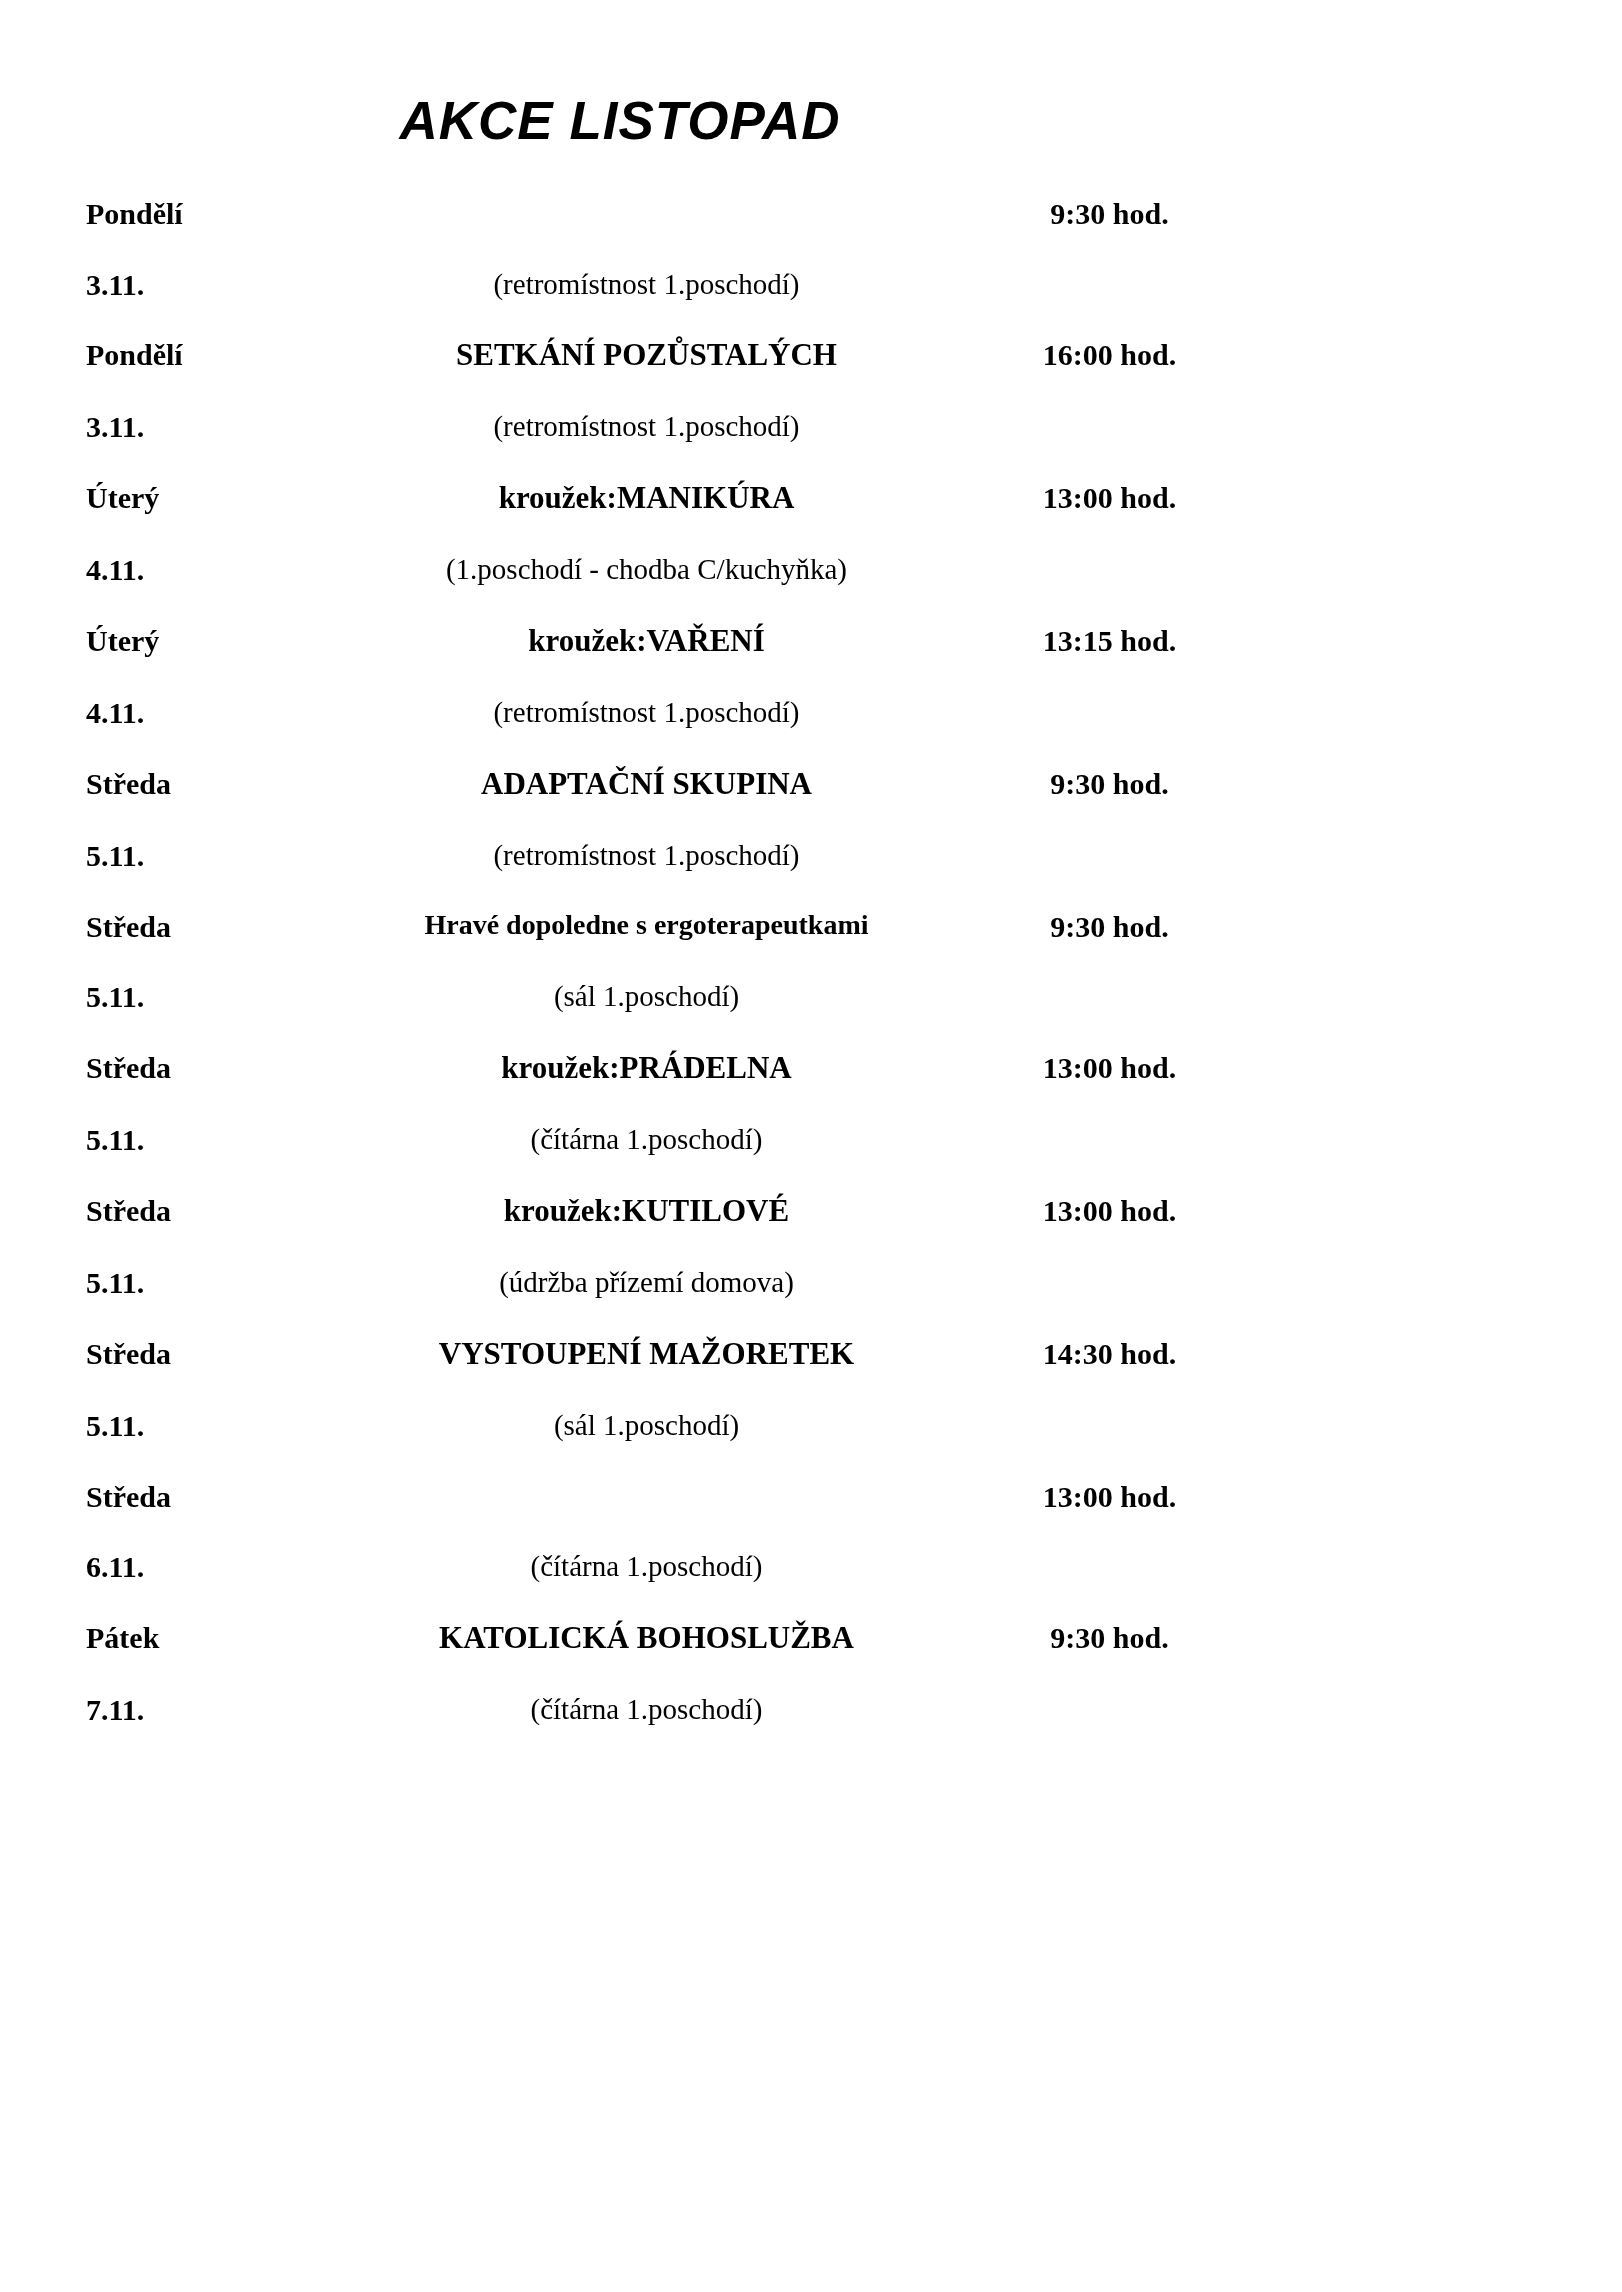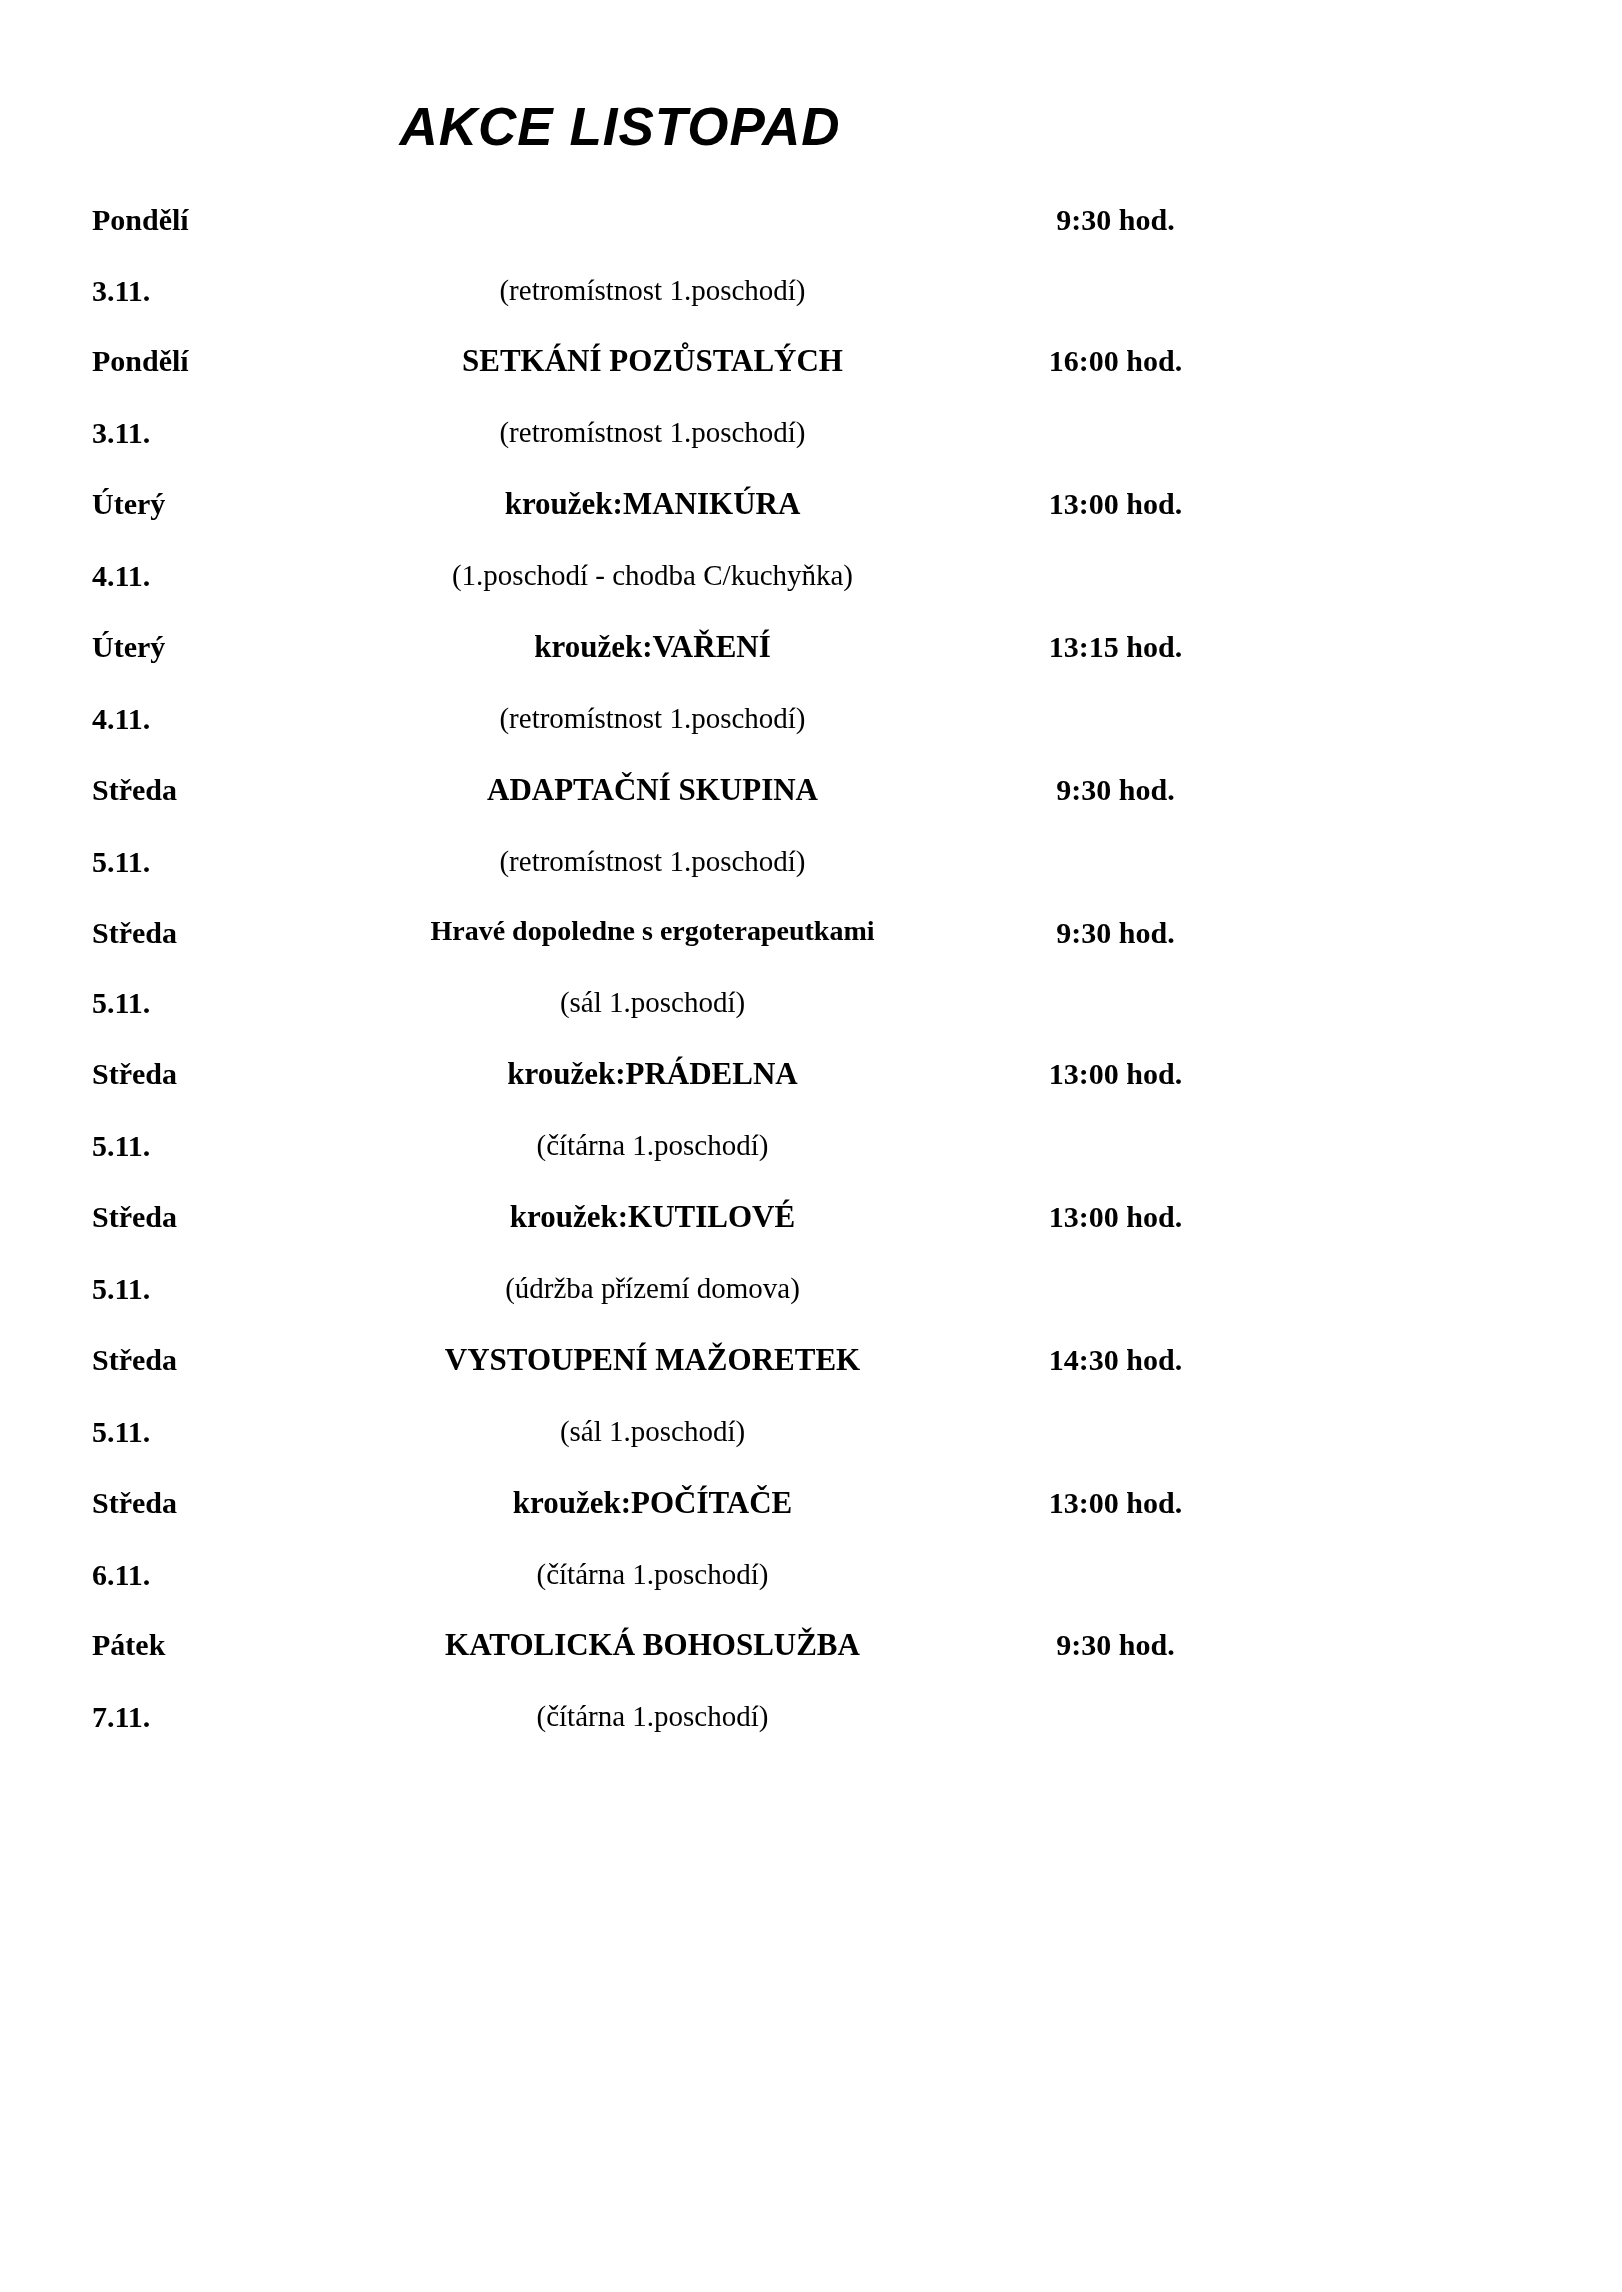--- a/index.html
+++ b/index.html
@@ -13,21 +13,21 @@
     font-family: "Liberation Serif", serif;
     color: #000000;
     position: relative;
     overflow: hidden;
   }
   .page {
     width: 1622px;
     height: 1963px;
     position: relative;
     box-sizing: border-box;
-    padding: 18px;
+    padding: 12px;
   }
   .title {
     text-align: center;
     font-family: "Liberation Sans", sans-serif;
     font-weight: bold;
     font-style: italic;
     font-size: 53px;
     letter-spacing: 1px;
     margin: 0;
     padding-top: 78px;
@@ -168,21 +168,20 @@
       <div class="day">Středa</div>
       <div class="date">5.11.</div>
       <div class="name">VYSTOUPENÍ MAŽORETEK</div>
       <div class="place">(sál 1.poschodí)</div>
       <div class="time">14:30 hod.</div>
     </div>
 
     <div class="event">
       <div class="day">Středa</div>
       <div class="date">6.11.</div>
-      <div class="name">kroužek:POČÍTAČE</div>
       <div class="place">(čítárna 1.poschodí)</div>
       <div class="time">13:00 hod.</div>
     </div>
 
     <div class="event">
       <div class="day">Pátek</div>
       <div class="date">7.11.</div>
       <div class="name">KATOLICKÁ BOHOSLUŽBA</div>
       <div class="place">(čítárna 1.poschodí)</div>
       <div class="time">9:30 hod.</div>

